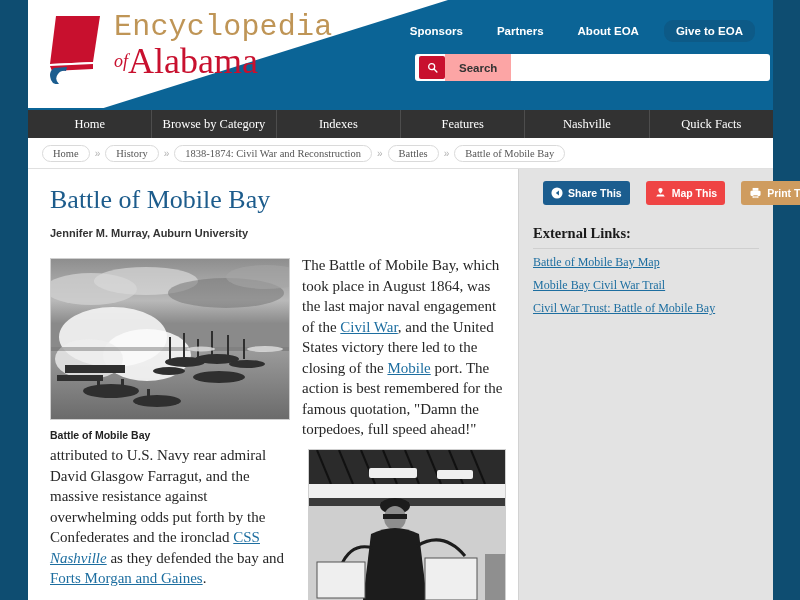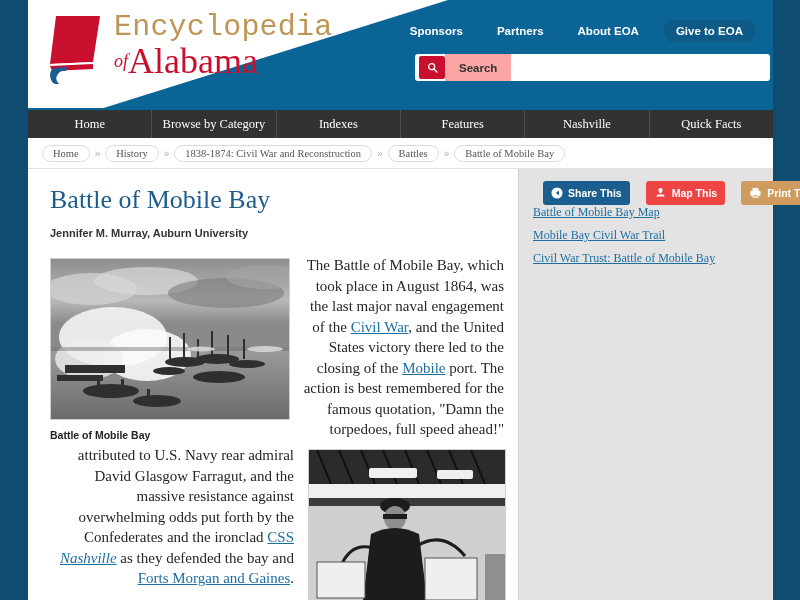--- a/index.html
+++ b/index.html
@@ -208,21 +208,21 @@
     font-weight: bold;
     color: #222;
     margin-top: 9px;
   }
   .article p {
     font-family: "Liberation Serif", serif;
     font-size: 15px;
     line-height: 20.5px;
     color: #262626;
     margin: 0 0 13px 0;
-    text-align: right;
+    text-align: left;
   }
   .article a {
     color: #1d6ea0;
     text-decoration: underline;
   }
   
   .sidebar {
     width: 255px;
     background: #e3e3e3;
     border-left: 1px solid #d2d2d2;
@@ -450,19 +450,20 @@
               <rect x="5" y="1" width="8" height="4" fill="#fff"></rect>
               <rect x="2" y="5" width="14" height="7" rx="1.5" fill="#fff"></rect>
               <rect x="5" y="10" width="8" height="5" fill="#fff"></rect>
               <rect x="6" y="11" width="6" height="1" fill="#cf9c5f"></rect>
               <rect x="6" y="13" width="6" height="1" fill="#cf9c5f"></rect>
             </svg>
             <span>Print This</span>
           </button>
         </div>
 
+        <div class="ext-title">External Links:</div>
         <a class="ext-link" href="#">Battle of Mobile Bay Map</a>
         <a class="ext-link" href="#">Mobile Bay Civil War Trail</a>
         <a class="ext-link" href="#">Civil War Trust: Battle of Mobile Bay</a>
       </aside>
     </div>
   </div>
 </div>
 
 </body></html>

